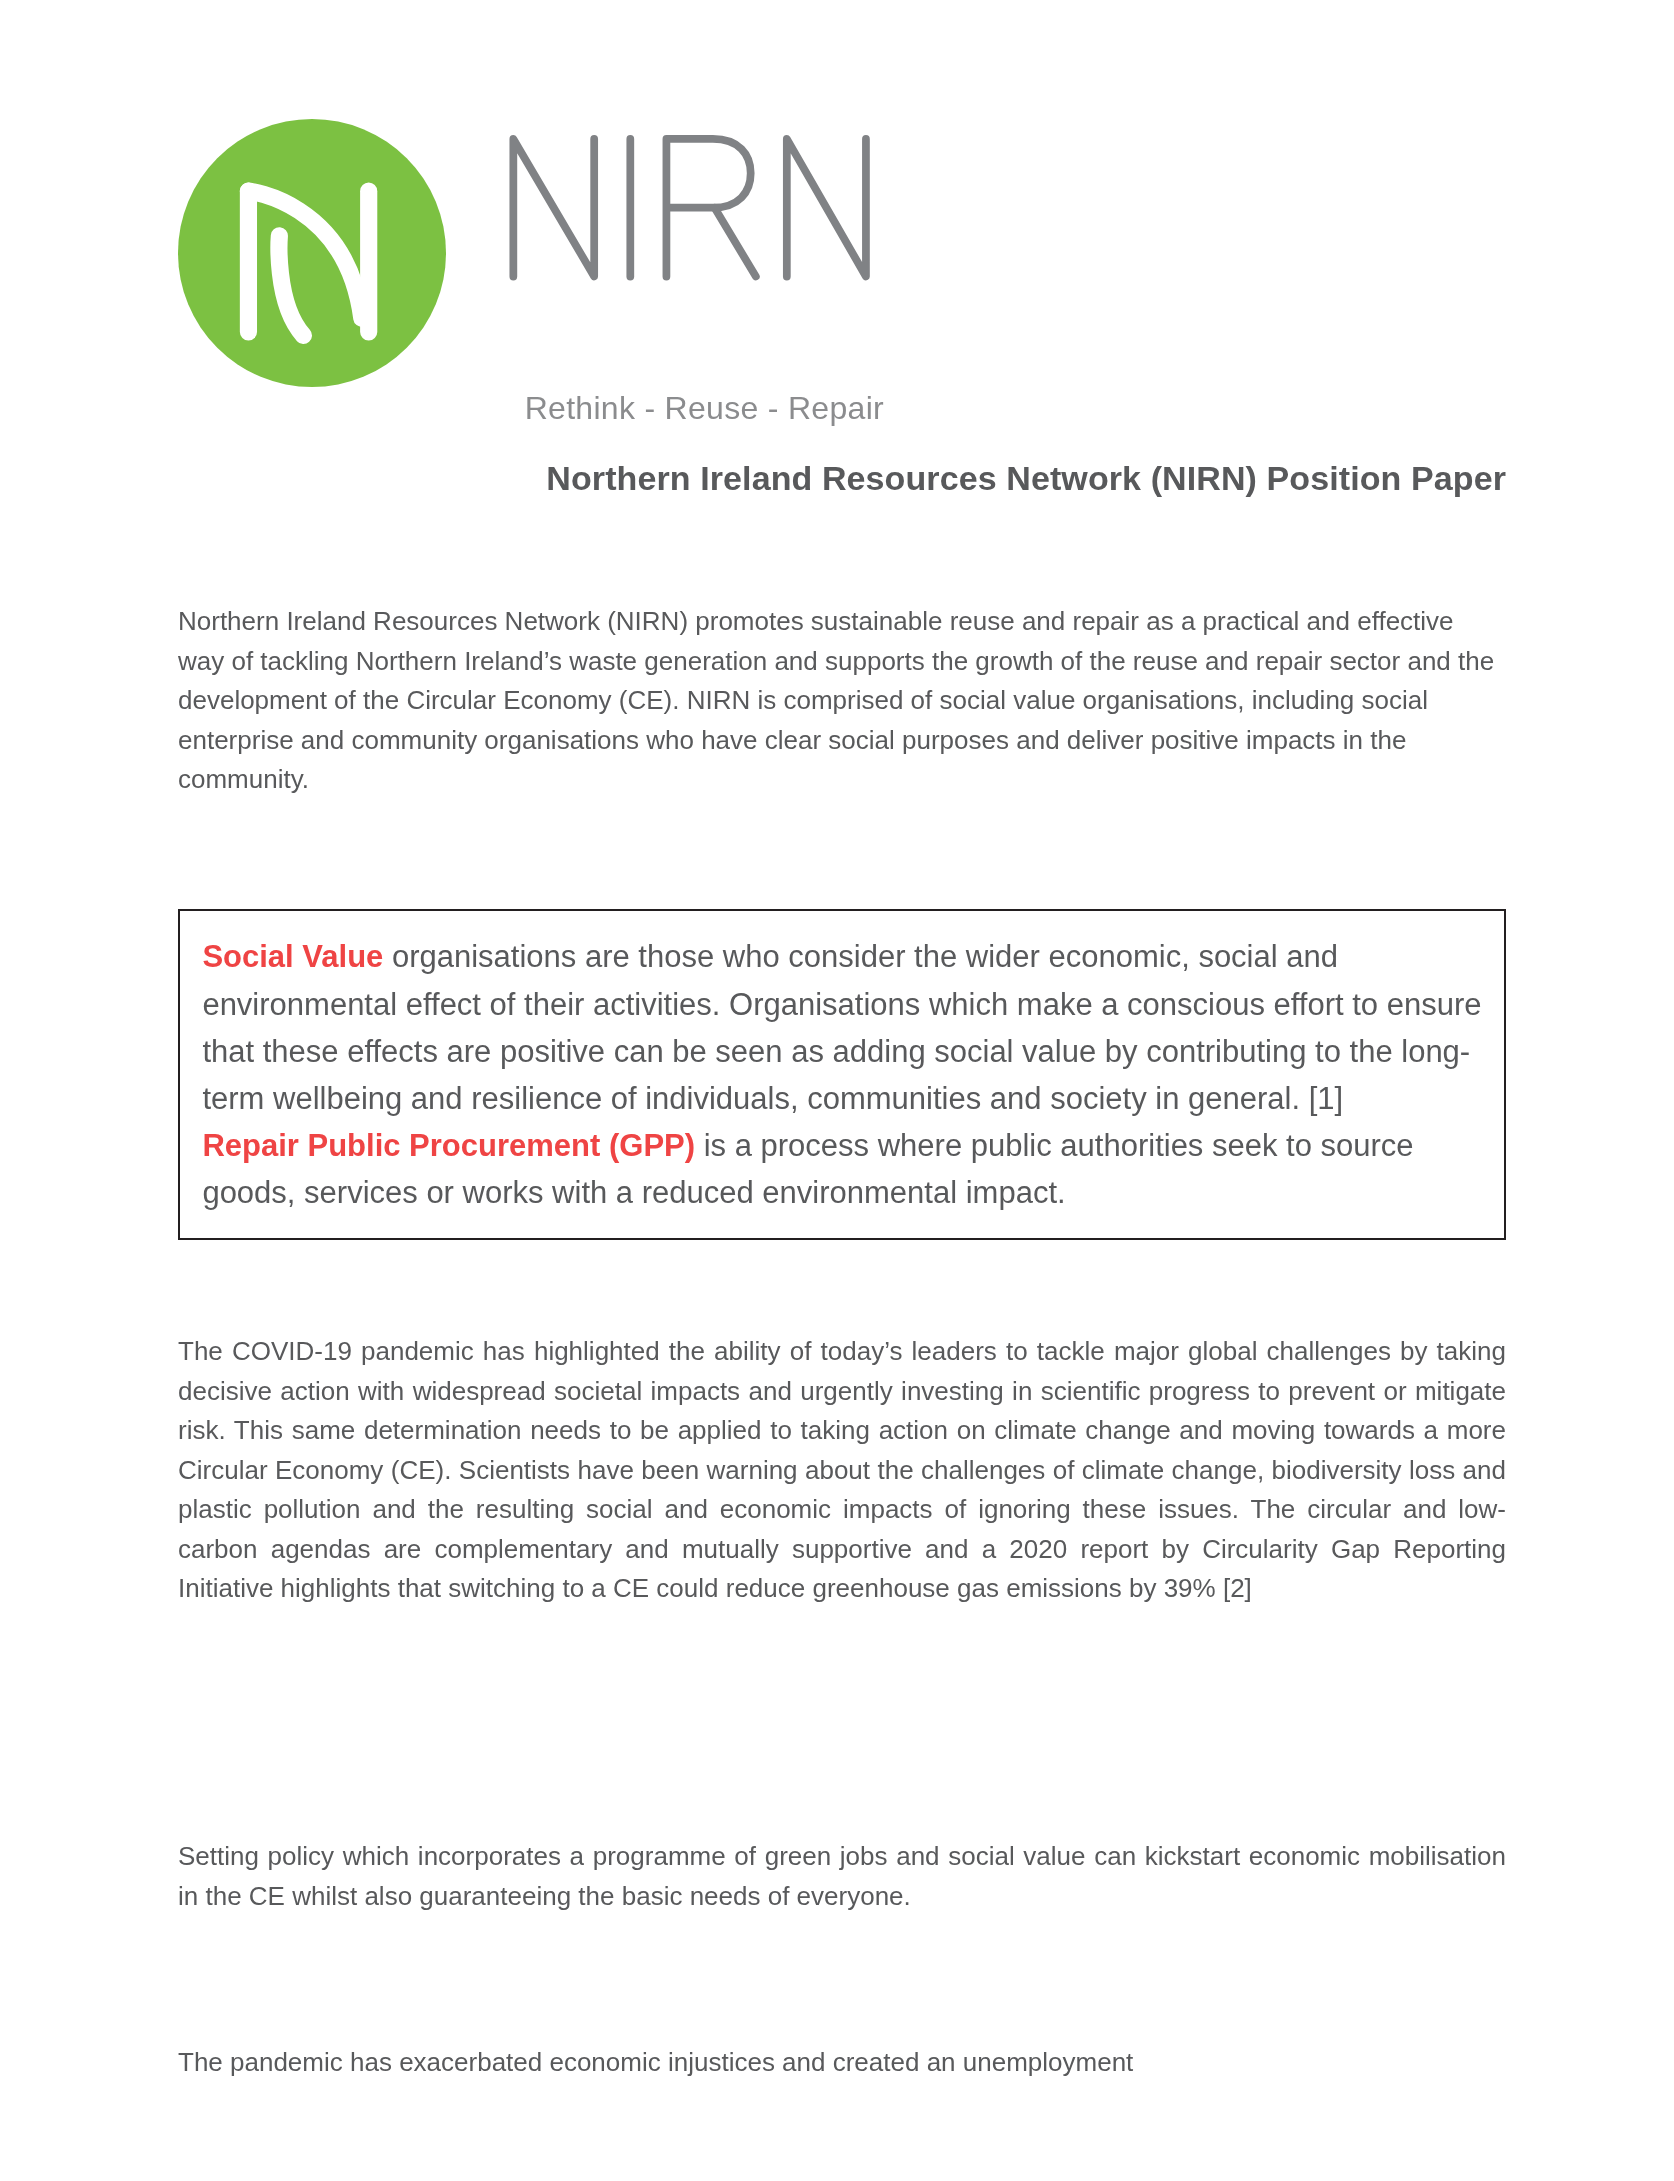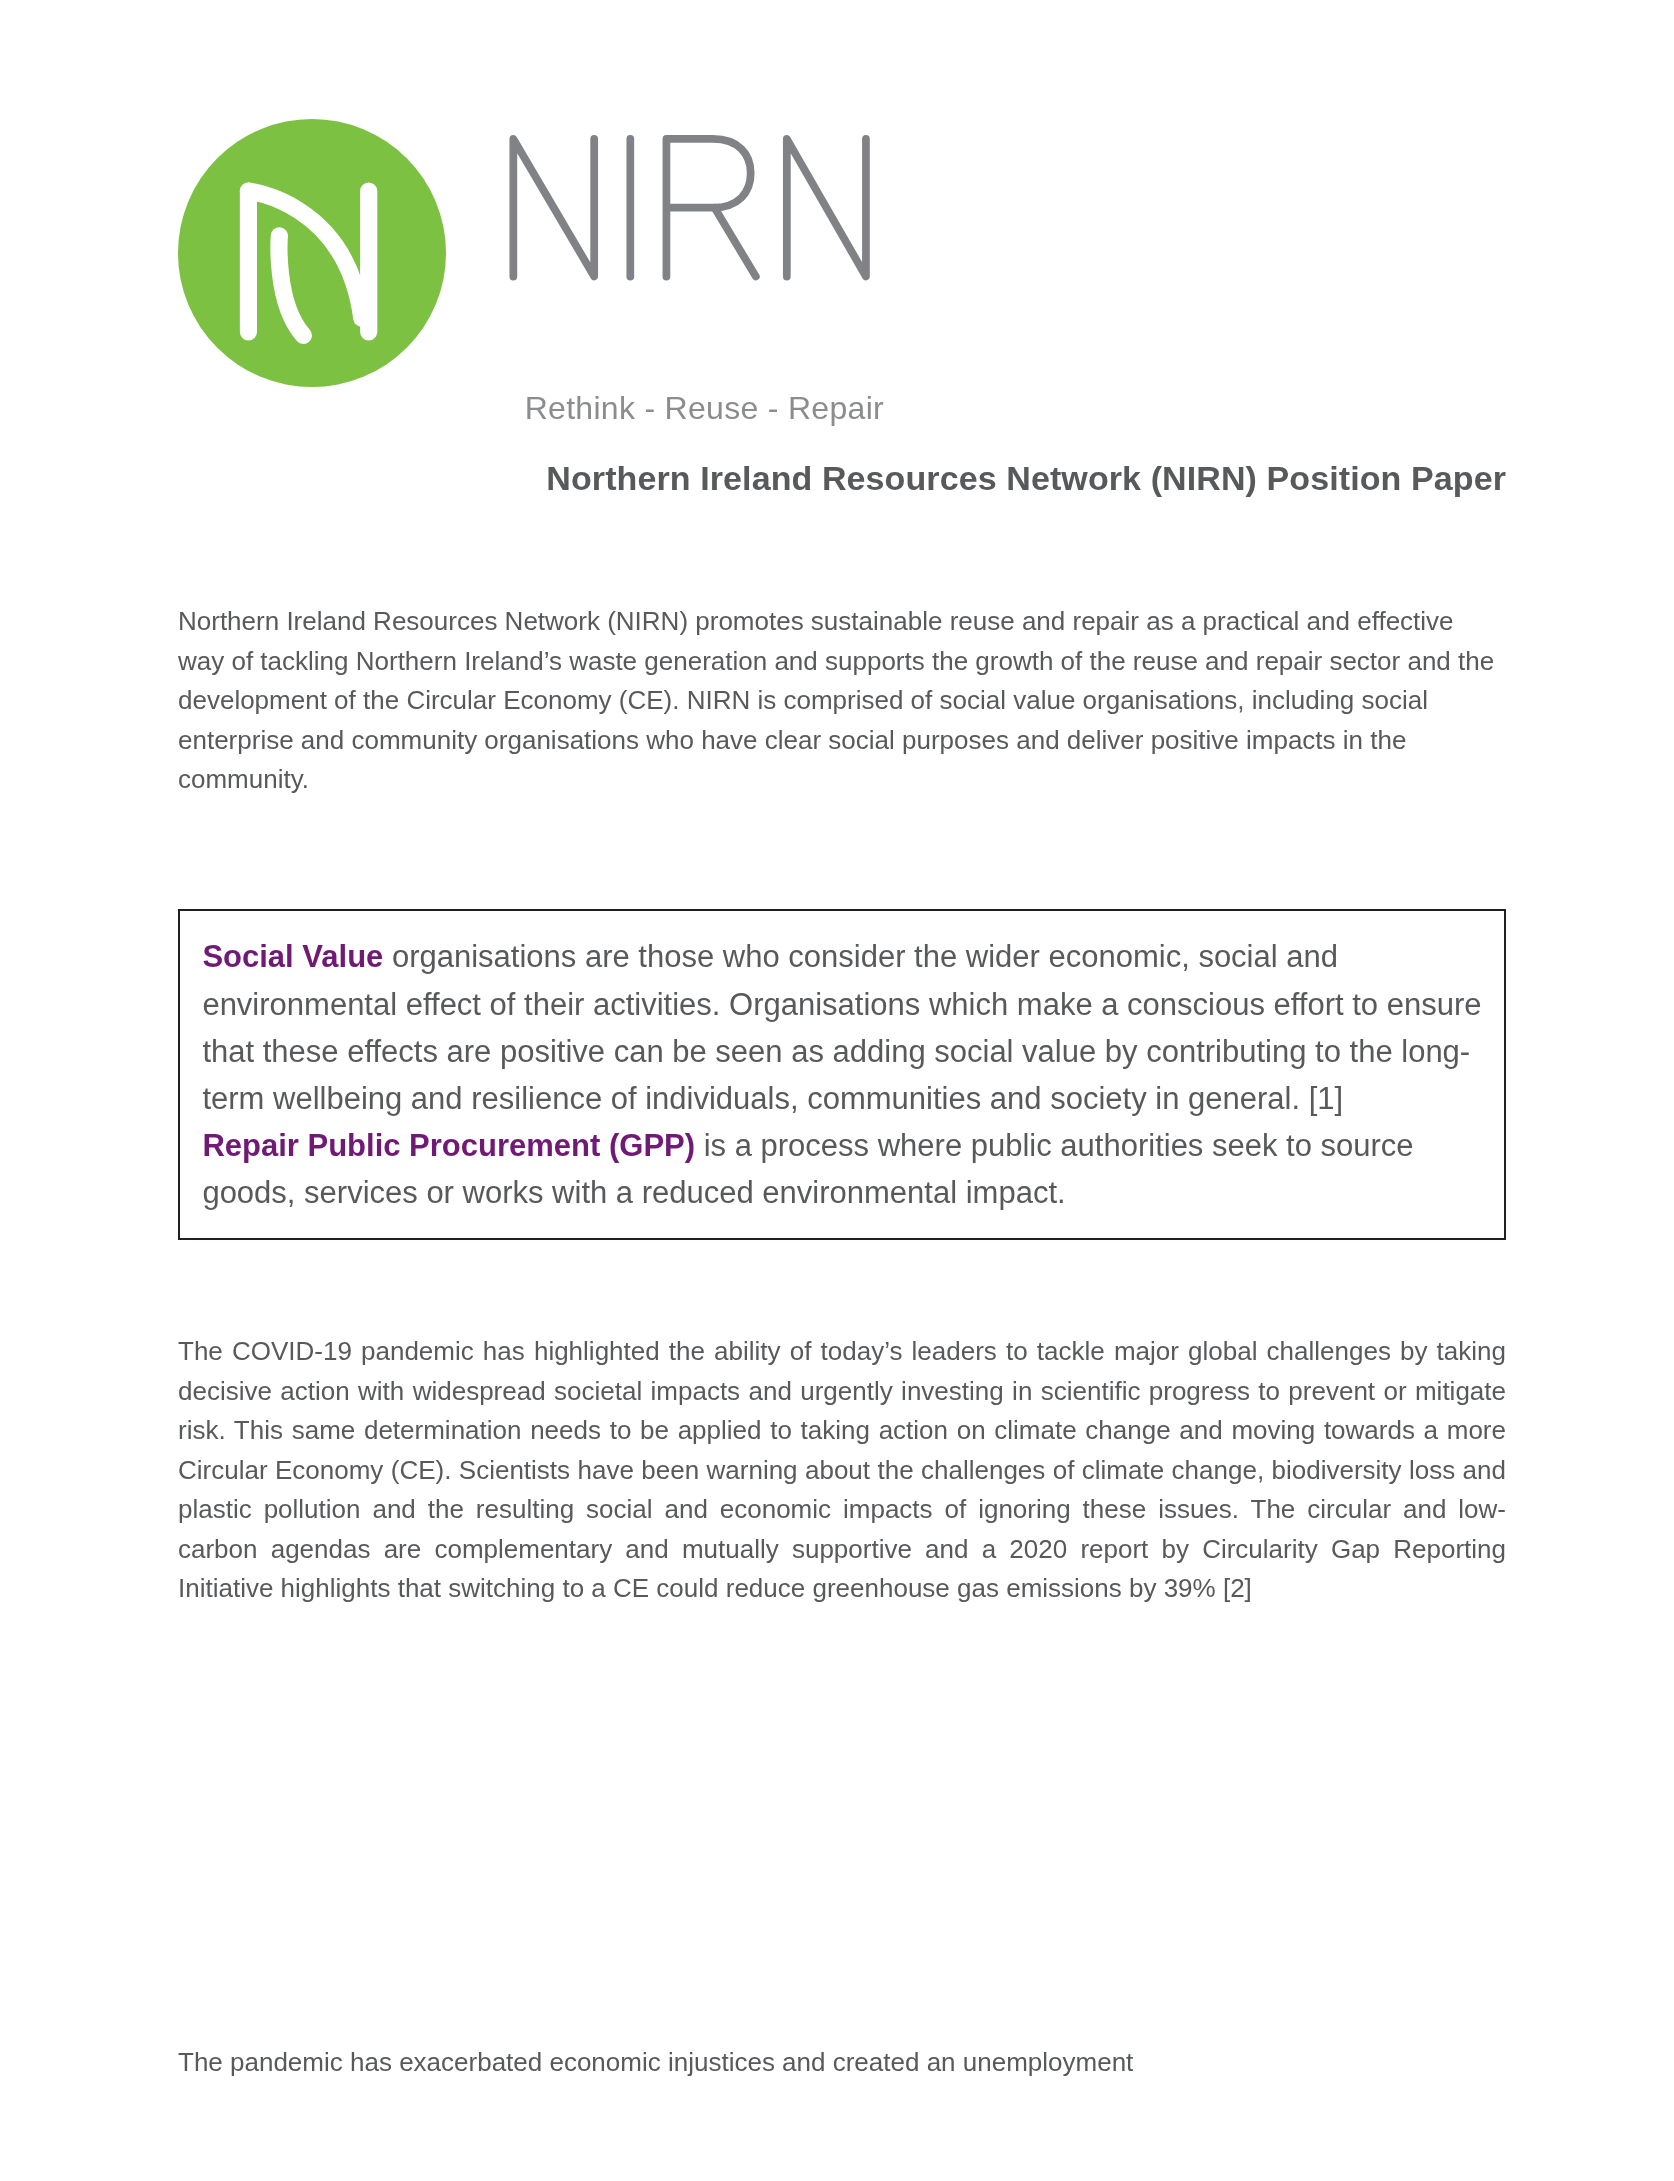--- a/index.html
+++ b/index.html
@@ -105,21 +105,21 @@
     width: 1328px;
     box-sizing: border-box;
     border: 2.6px solid #231f20;
     padding: 22.4px 19px 22.4px 22.4px;
     color: #58595b;
     font-size: 31px;
     line-height: 1.52;
     background: #ffffff;
   }
   .definition-box .para { margin: 0; }
-  .definition-box b { font-weight: bold; color: #701a75; }
+  .definition-box b { font-weight: bold; color: #ef4444; }
 
   
   #covid-para   { top: 1332px; }
   #policy-para  { top: 1837px; }
   #pandemic-para{ top: 2043px; }
 </style>
 </head>
 <body>
 
 <div class="page">
@@ -168,19 +168,22 @@
 
   <div class="definition-box">
     <p class="para ragged"><b>Social Value</b><span> organisations are those who consider the wider economic, social and environmental effect of their activities. Organisations which make a conscious effort to ensure that these effects are positive can be seen as adding social value by contributing to the long-term wellbeing and resilience of individuals, communities and society in general. [1]</span></p>
     <p class="para ragged"><b>Repair Public Procurement (GPP)</b><span> is a process where public authorities seek to source goods, services or works with a reduced environmental impact.</span></p>
   </div>
 
   <div class="body-col" id="covid-para">
     <p class="para justified">The COVID-19 pandemic has highlighted the ability of today’s leaders to tackle major global challenges by taking decisive action with widespread societal impacts and urgently investing in scientific progress to prevent or mitigate risk. This same determination needs to be applied to taking action on climate change and moving towards a more Circular Economy (CE). Scientists have been warning about the challenges of climate change, biodiversity loss and plastic pollution and the resulting social and economic impacts of ignoring these issues. The circular and low-carbon agendas are complementary and mutually supportive and a 2020 report by Circularity Gap Reporting Initiative highlights that switching to a CE could reduce greenhouse gas emissions by 39% [2]</p>
   </div>
 
+  <div class="body-col" id="policy-para">
+    <p class="para justified">Setting policy which incorporates a programme of green jobs and social value can kickstart economic mobilisation in the CE whilst also guaranteeing the basic needs of everyone.</p>
+  </div>
 
   <div class="body-col" id="pandemic-para">
     <p class="para justified">The pandemic has exacerbated economic injustices and created an unemployment</p>
   </div>
 
 </div>
 
 
 </body></html>

